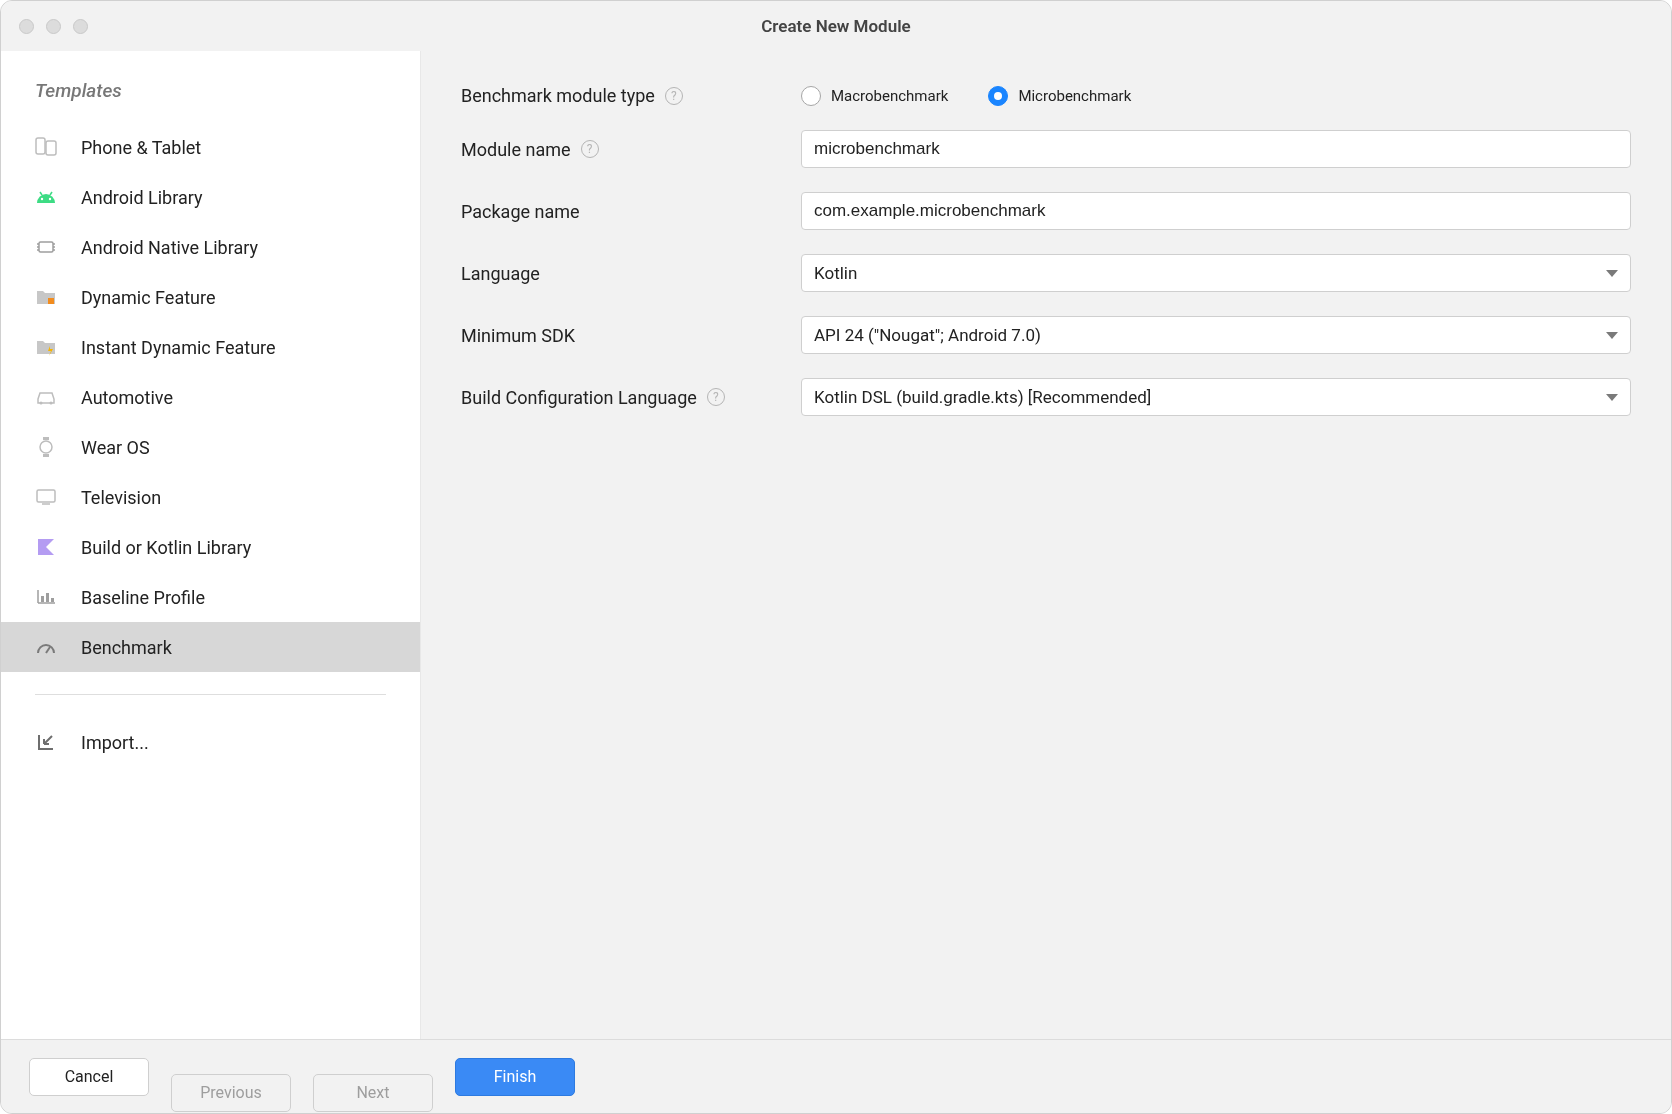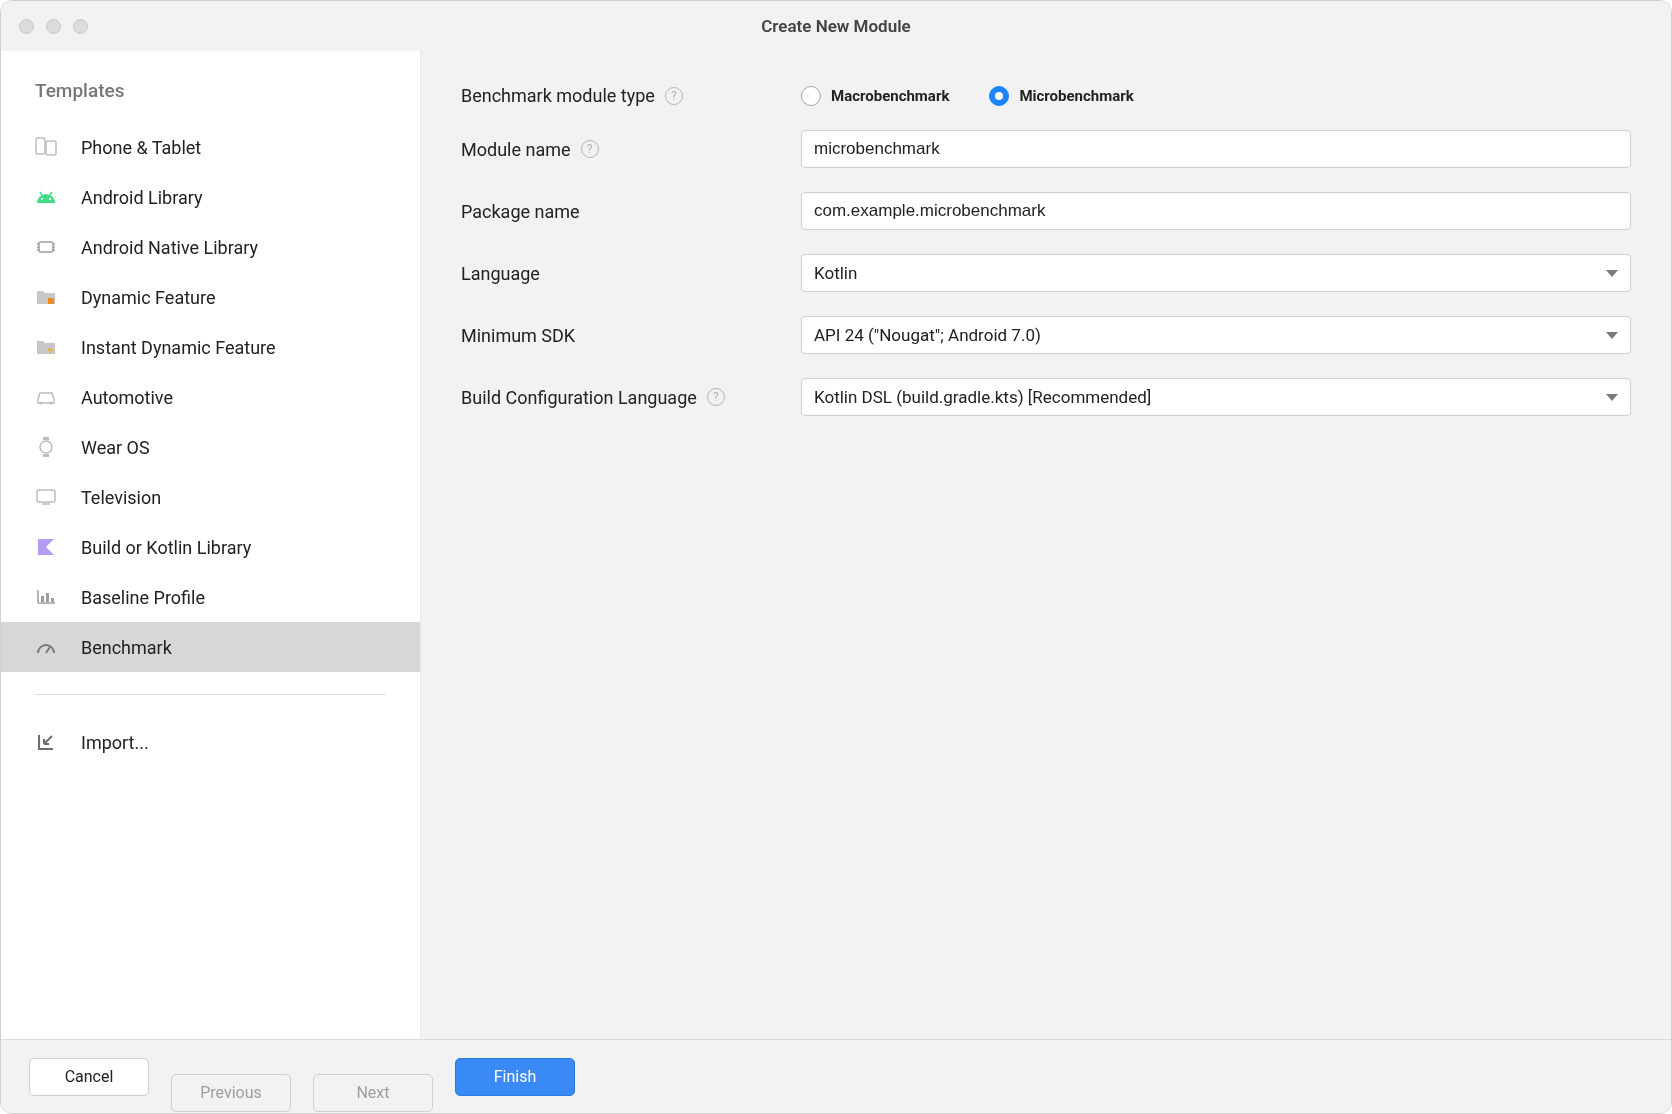--- a/index.html
+++ b/index.html
@@ -52,20 +52,21 @@
     border-right: 1px solid #e8e8e8;
     display: flex;
     flex-direction: column;
     padding-top: 28px;
   }
   .sidebar-title {
     color: #777;
     font-size: 19px;
     font-weight: 500;
     padding: 0 34px 20px 34px;
+    font-style: italic;
   }
   .sidebar-list {
     display: flex;
     flex-direction: column;
   }
   .sidebar-item {
     display: flex;
     align-items: center;
     gap: 24px;
     padding: 14px 34px;
@@ -115,21 +116,20 @@
     color: #b5b5b5;
   }
   .form-control {
     flex: 1;
     display: flex;
     align-items: center;
   }
   .radio-group {
     display: flex;
     gap: 40px;
-    font-weight: bold;
   }
   .radio-option {
     display: flex;
     align-items: center;
     gap: 10px;
     cursor: pointer;
   }
   .radio-circle {
     width: 20px; height: 20px;
     border-radius: 50%;

